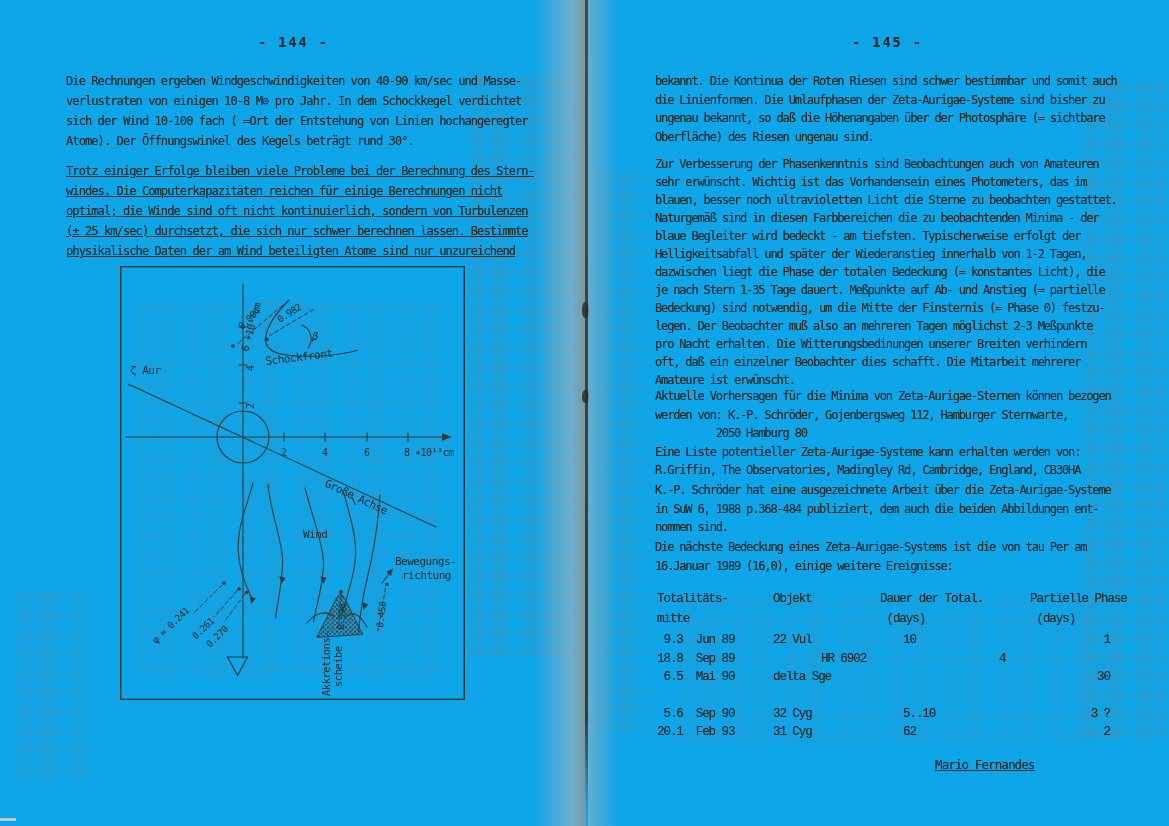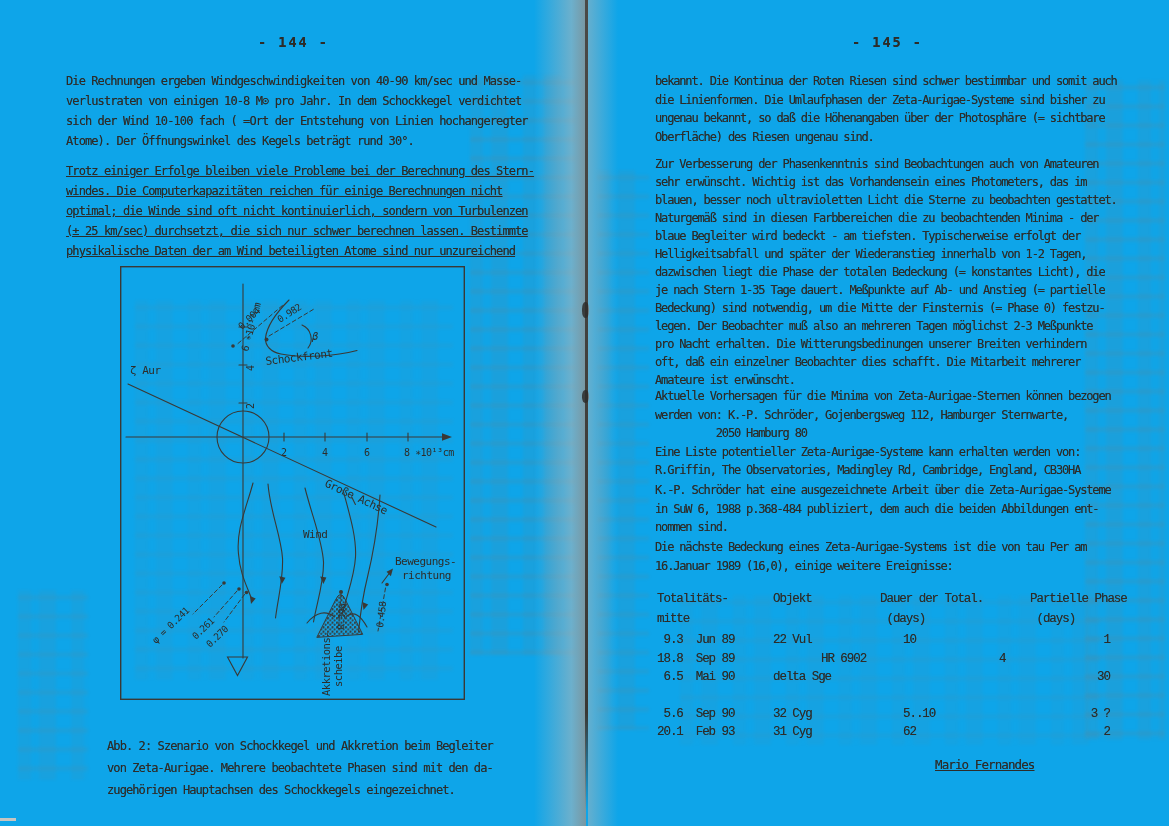--- a/index.html
+++ b/index.html
@@ -179,23 +179,20 @@
       <text class="fs" transform="translate(263,362) rotate(-83)">0.458</text>
       <line x1="262" y1="317" x2="271" y2="305"></line>
       <polygon class="solid" transform="translate(273,302.5) rotate(-143)" points="0,0 -3,-7.5 3.2,-6.5"></polygon>
       <text class="fl" x="275" y="299">Bewegungs-</text>
       <text class="fl" x="282" y="313">richtung</text>
 
       <path d="M107.5,391 L127.5,391 L117.5,409.5 Z"></path>
     </svg>
   </div>
 
-  <div class="para lh22" style="left:107px;top:735px;">Abb. 2: Szenario von Schockkegel und Akkretion beim Begleiter
-von Zeta-Aurigae. Mehrere beobachtete Phasen sind mit den da-
-zugehörigen Hauptachsen des Schockkegels eingezeichnet.</div>
 
   <div class="pagenum" style="left:852px;top:34px;">- 145 -</div>
 
   <div class="para lh185" style="left:655px;top:72px;">bekannt. Die Kontinua der Roten Riesen sind schwer bestimmbar und somit auch
 die Linienformen. Die Umlaufphasen der Zeta-Aurigae-Systeme sind bisher zu
 ungenau bekannt, so daß die Höhenangaben über der Photosphäre (= sichtbare
 Oberfläche) des Riesen ungenau sind.</div>
 
   <div class="para lh18" style="left:655px;top:155px;">Zur Verbesserung der Phasenkenntnis sind Beobachtungen auch von Amateuren
 sehr erwünscht. Wichtig ist das Vorhandensein eines Photometers, das im

